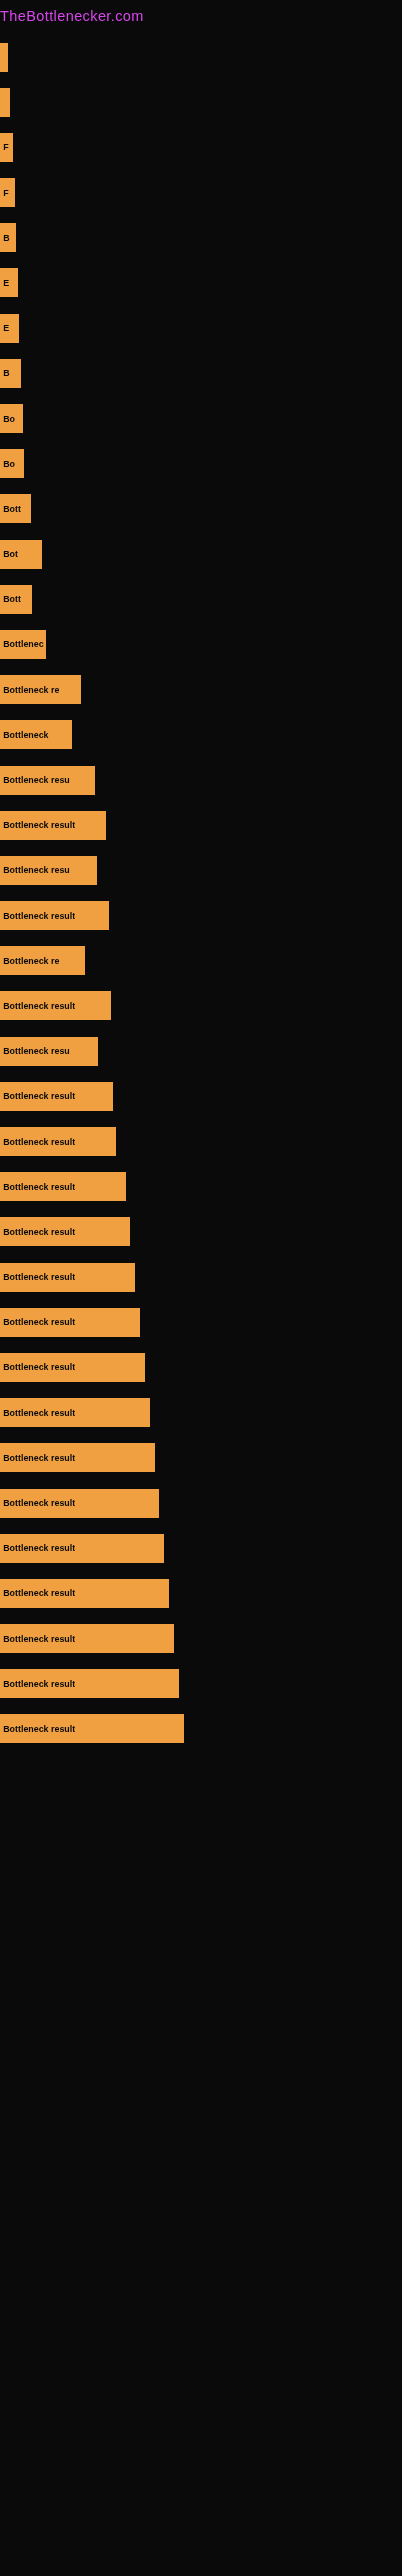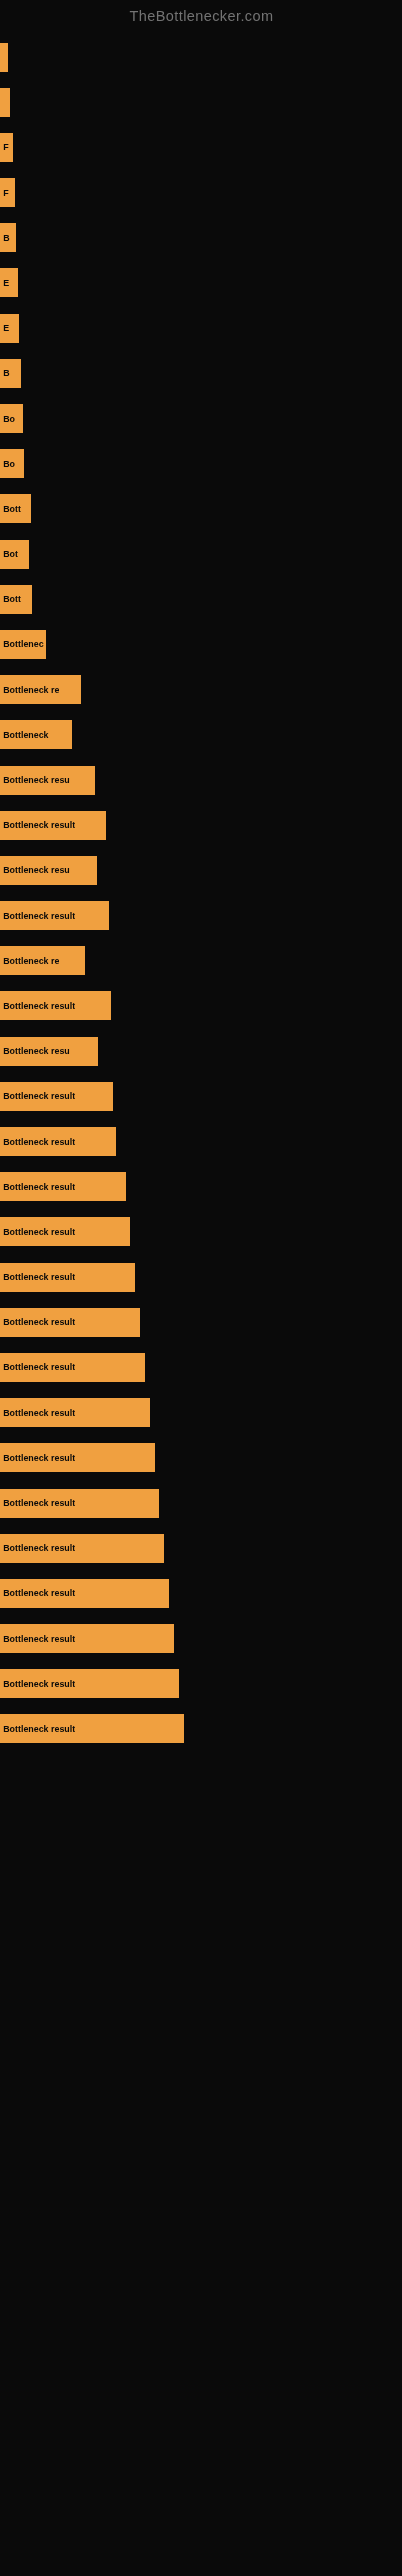--- a/index.html
+++ b/index.html
@@ -8,23 +8,23 @@
       box-sizing: border-box;
     }
     body {
       background-color: #0a0a0a;
       width: 403px;
       min-height: 2576px;
       font-family: Arial, sans-serif;
       overflow-x: hidden;
     }
     .site-title {
-      color: #737373;
+      color: #d946ef;
       font-size: 14.5px;
-      text-align: center;
+      text-align: left;
       padding: 8px 0 4px 0;
       letter-spacing: 0.4px;
     }
     .bars-container {
       display: flex;
       flex-direction: column;
       padding: 8px 0;
       gap: 0;
     }
     .bar-row {
@@ -106,21 +106,21 @@
       <div class="bar" style="width: 24px;">
         <span class="bar-label">Bo</span>
       </div>
     </div>
     <div class="bar-row">
       <div class="bar" style="width: 31px;">
         <span class="bar-label">Bott</span>
       </div>
     </div>
     <div class="bar-row">
-      <div class="bar" style="width: 29px;">
+      <div class="bar" style="width: 42px;">
         <span class="bar-label">Bot</span>
       </div>
     </div>
     <div class="bar-row">
       <div class="bar" style="width: 32px;">
         <span class="bar-label">Bott</span>
       </div>
     </div>
     <div class="bar-row">
       <div class="bar" style="width: 46px;">

